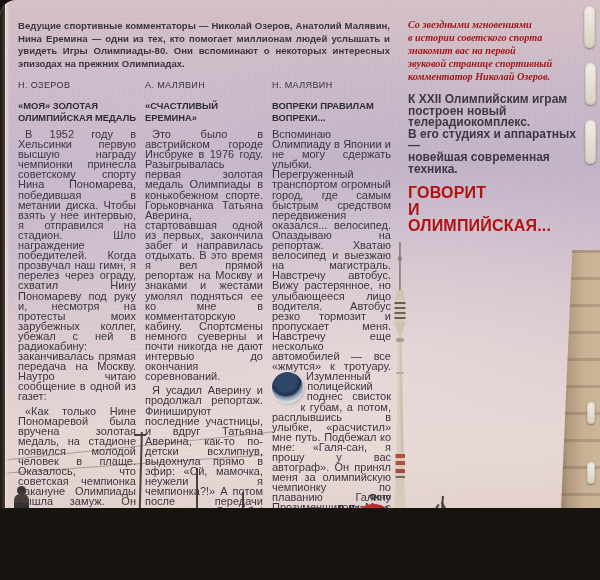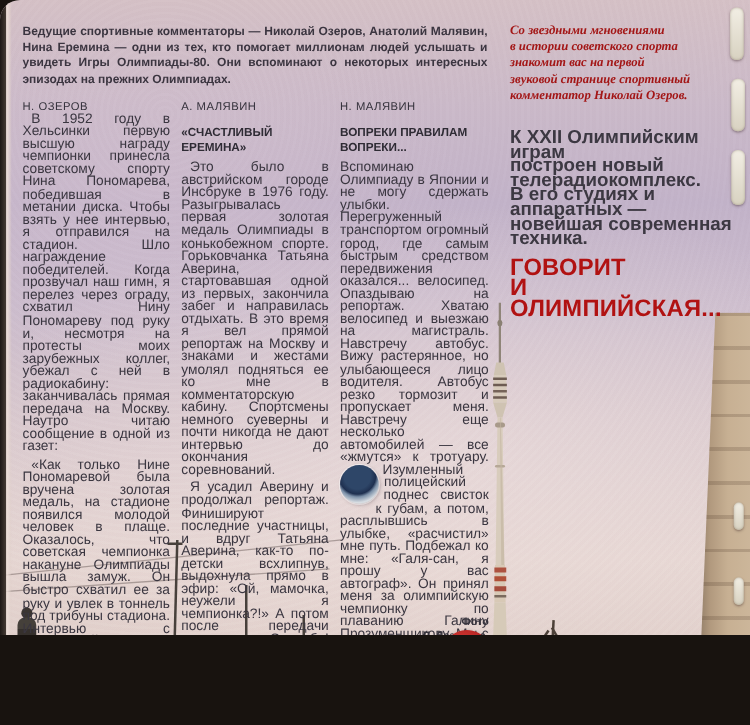--- a/index.html
+++ b/index.html
@@ -65,22 +65,22 @@
   .colbody p{margin:0 0 4px;text-indent:7px;}
   .inset{float:left;width:31px;height:31px;border-radius:50%;margin:1px 5px 1px 0;
     shape-outside:circle(50%);
     background:radial-gradient(circle at 45% 28%, #2e4668 0 38%, #1f3050 52%, #7c90a8 60%, #d8dde2 76%, #b6c2ca);
     box-shadow:0 0 0 1px rgba(255,255,255,.5), 1px 1px 3px rgba(70,50,60,.4);}
   .credit{position:absolute;left:272px;top:492px;width:119px;text-align:right;
     font-weight:bold;font-size:8.6px;line-height:11px;color:#37343d;white-space:pre-line;}
   .sidebar{position:absolute;left:408px;top:18px;width:180px;}
   .lead{font-family:"Liberation Serif",serif;font-style:italic;font-weight:bold;
     color:#a31616;font-size:10.2px;line-height:13px;white-space:pre-line;}
-  .tech{margin-top:21px;font-weight:bold;color:#3c3842;font-size:15px;line-height:11.6px;white-space:pre-line;}
-  .headline{margin-top:10px;color:#b11212;font-weight:bold;font-size:19px;line-height:16.5px;letter-spacing:.2px;}
+  .tech{margin-top:11px;font-weight:bold;color:#3c3842;font-size:12px;line-height:11.6px;white-space:pre-line;}
+  .headline{margin-top:10px;color:#b11212;font-weight:bold;font-size:16px;line-height:16.5px;letter-spacing:.2px;}
   
   .badge{position:absolute;left:354px;top:504px;width:39px;height:39px;border-radius:50%;z-index:11;
     background:radial-gradient(circle at 38% 32%, #d23a34, #b22020 62%, #9c1a1a);
     box-shadow:0 1px 3px rgba(80,40,40,.45);}
   .badge-oval{position:absolute;left:50%;top:50%;transform:translate(-50%,-50%);
     width:13px;height:23px;border:3px solid #f2ece0;border-radius:50%;}
   .badge-bar{position:absolute;left:50%;top:50%;transform:translate(-50%,-50%);
     width:3px;height:15px;background:#f2ece0;}
 </style>
 </head>
@@ -145,20 +145,21 @@
 
   <div class="edge-dark"></div>
   <div class="edge-light"></div>
 
   <div class="textlayer">
 
     <div class="intro">Ведущие спортивные комментаторы — Николай Озеров, Анатолий Малявин, Нина Еремина — одни из тех, кто помогает миллионам людей услышать и увидеть Игры Олимпиады-80. Они вспоминают о некоторых интересных эпизодах на прежних Олимпиадах.</div>
 
     <div class="col col1">
       <div class="author">Н. ОЗЕРОВ</div>
+      <h3>«МОЯ» ЗОЛОТАЯ ОЛИМПИЙСКАЯ МЕДАЛЬ</h3>
       <div class="colbody">
         <p>В 1952 году в Хельсинки первую высшую награду чемпионки принесла советскому спорту Нина Пономарева, победившая в метании диска. Чтобы взять у нее интервью, я отправился на стадион. Шло награждение победителей. Когда прозвучал наш гимн, я перелез через ограду, схватил Нину Пономареву под руку и, несмотря на протесты моих зарубежных коллег, убежал с ней в радиокабину: заканчивалась прямая передача на Москву. Наутро читаю сообщение в одной из газет:</p>
         <p>«Как только Нине Пономаревой была вручена золотая медаль, на стадионе появился молодой человек в плаще. Оказалось, что советская чемпионка накануне Олимпиады вышла замуж. Он быстро схватил ее за руку и увлек в тоннель под трибуны стадиона. Интервью с чемпионкой не состоялось. Но если это был ее муж, мы ничего не имеем против».</p>
       </div>
     </div>
 
     <div class="col col2">
       <div class="author">А. МАЛЯВИН</div>
       <h3>«СЧАСТЛИВЫЙ ЕРЕМИНА»</h3>
       <div class="colbody">

